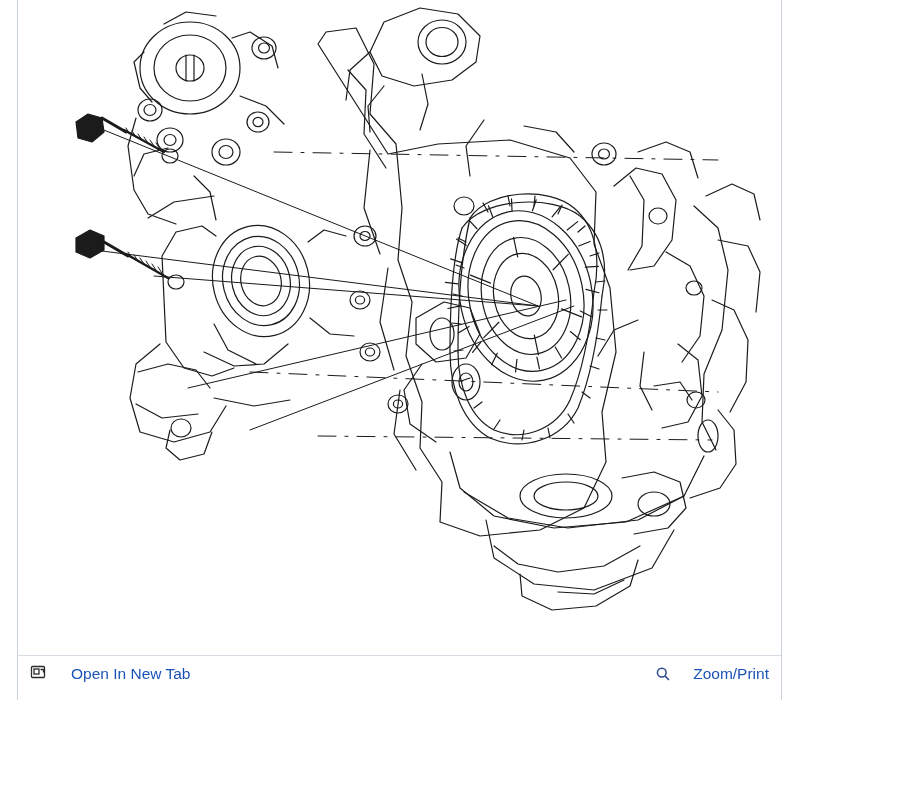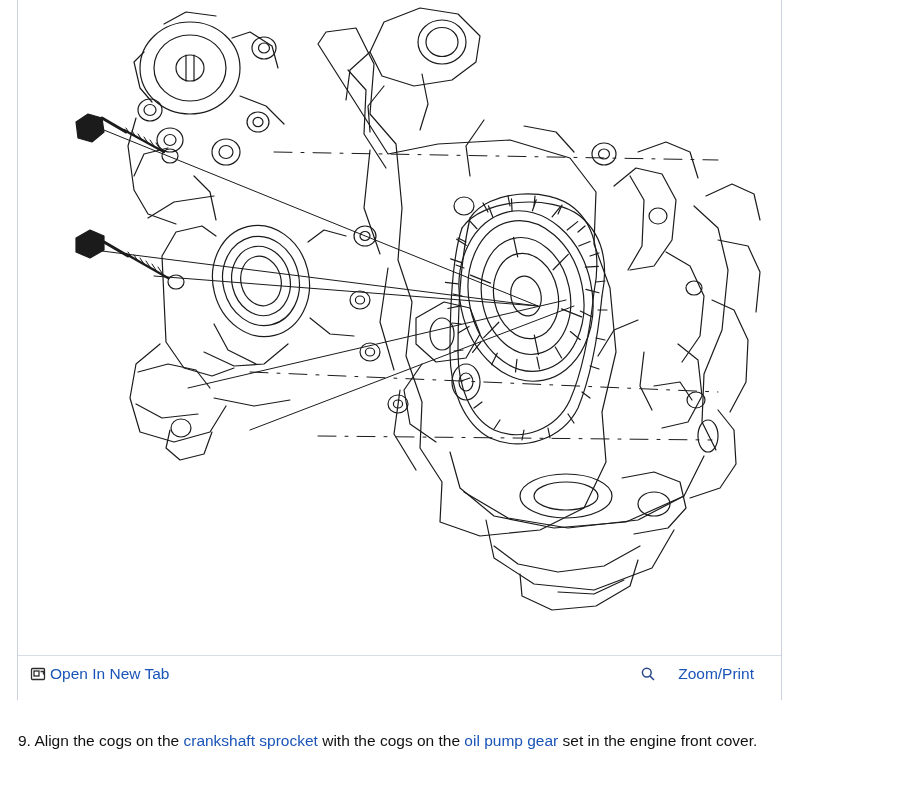--- a/index.html
+++ b/index.html
@@ -59,26 +59,25 @@
     width: 763px;
     height: 43px;
     border-top: 1px solid #d7dde4;
     box-sizing: border-box;
   }
   .tool-left {
     position: absolute;
     left: 12px;
     top: 8px;
     display: flex;
-    align-items: center;
-    gap: 4px;
+    gap: 25px;
   }
   .tool-right {
     position: absolute;
-    right: 27px;
+    right: 12px;
     top: 8px;
     display: flex;
     align-items: center;
     gap: 22px;
     justify-content: center;
   }
   .tool-label {
     color: #1a54b8;
     font-size: 15.5px;
     line-height: 20px;
@@ -341,18 +340,15 @@
             <path d="M10.1 10.1 L14 14"></path>
           </svg>
         </span>
         <span class="tool-label">Zoom/Print</span>
       </div>
     </div>
 
   </div>
 
   <div class="steps">
-    <div class="step-line">
-      <span class="step-num">9.</span><span> Align the cogs on the </span><a class="link" href="#">crankshaft sprocket</a><span> with the cogs on the </span><a class="link" href="#">oil pump gear</a><span> set in the engine front cover.</span>
-    </div>
   </div>
 
 </div>
 
 </body></html>

